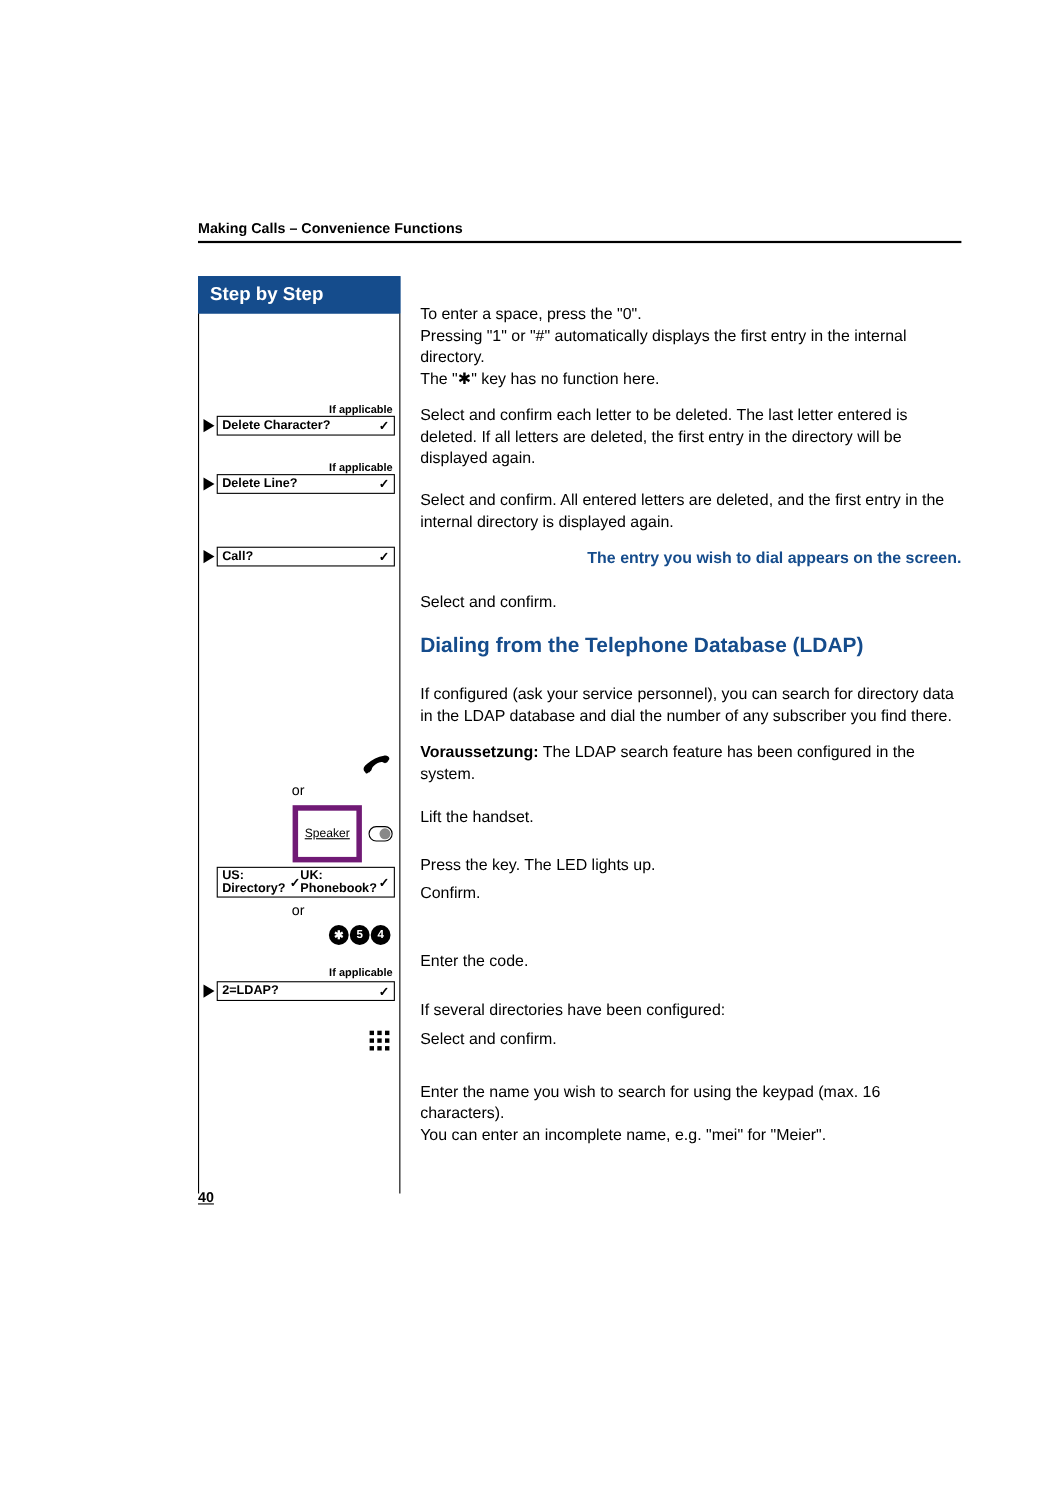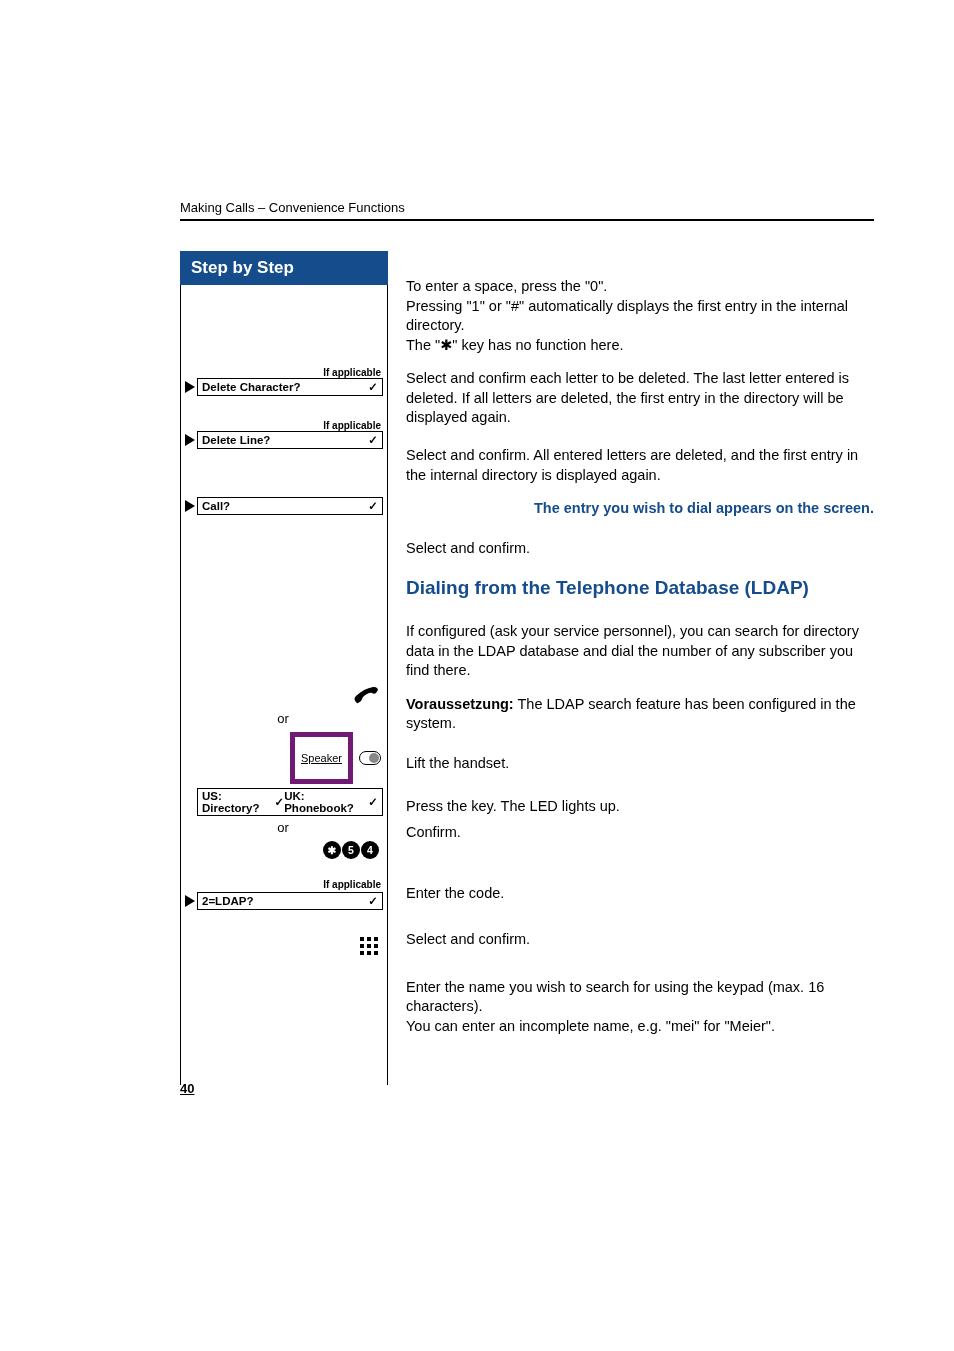--- a/index.html
+++ b/index.html
@@ -9,31 +9,31 @@
     width: 954px;
     height: 1351px;
     position: relative;
     color: #000;
   }
   .page {
     padding: 200px 80px 0 180px;
   }
   .header-line {
     font-size: 13px;
-    font-weight: normal;
+    font-weight: bold;
     border-bottom: 2px solid #000;
     padding-bottom: 4px;
     margin-bottom: 30px;
   }
   .columns {
     display: flex;
     align-items: flex-start;
   }
   .left-col {
-    width: 208px;
+    width: 184px;
     flex-shrink: 0;
   }
   .right-col {
     flex: 1;
     padding-left: 18px;
     font-size: 14.5px;
     line-height: 1.35;
     font-family: Arial, Helvetica, sans-serif;
   }
   .step-header {
@@ -296,20 +296,21 @@
       <p>Lift the handset.</p>
 
       <div style="height:10px"></div>
       <p class="tight">Press the key. The LED lights up.</p>
       <p>Confirm.</p>
 
       <div style="height:28px"></div>
       <p>Enter the code.</p>
 
       <div style="height:12px"></div>
+      <p class="tight">If several directories have been configured:</p>
       <p>Select and confirm.</p>
 
       <div style="height:14px"></div>
       <p style="white-space:pre-line">Enter the name you wish to search for using the keypad (max. 16 characters).
 You can enter an incomplete name, e.g. "mei" for "Meier".</p>
     </div>
   </div>
 </div>
 
 <div class="page-num">40</div>

